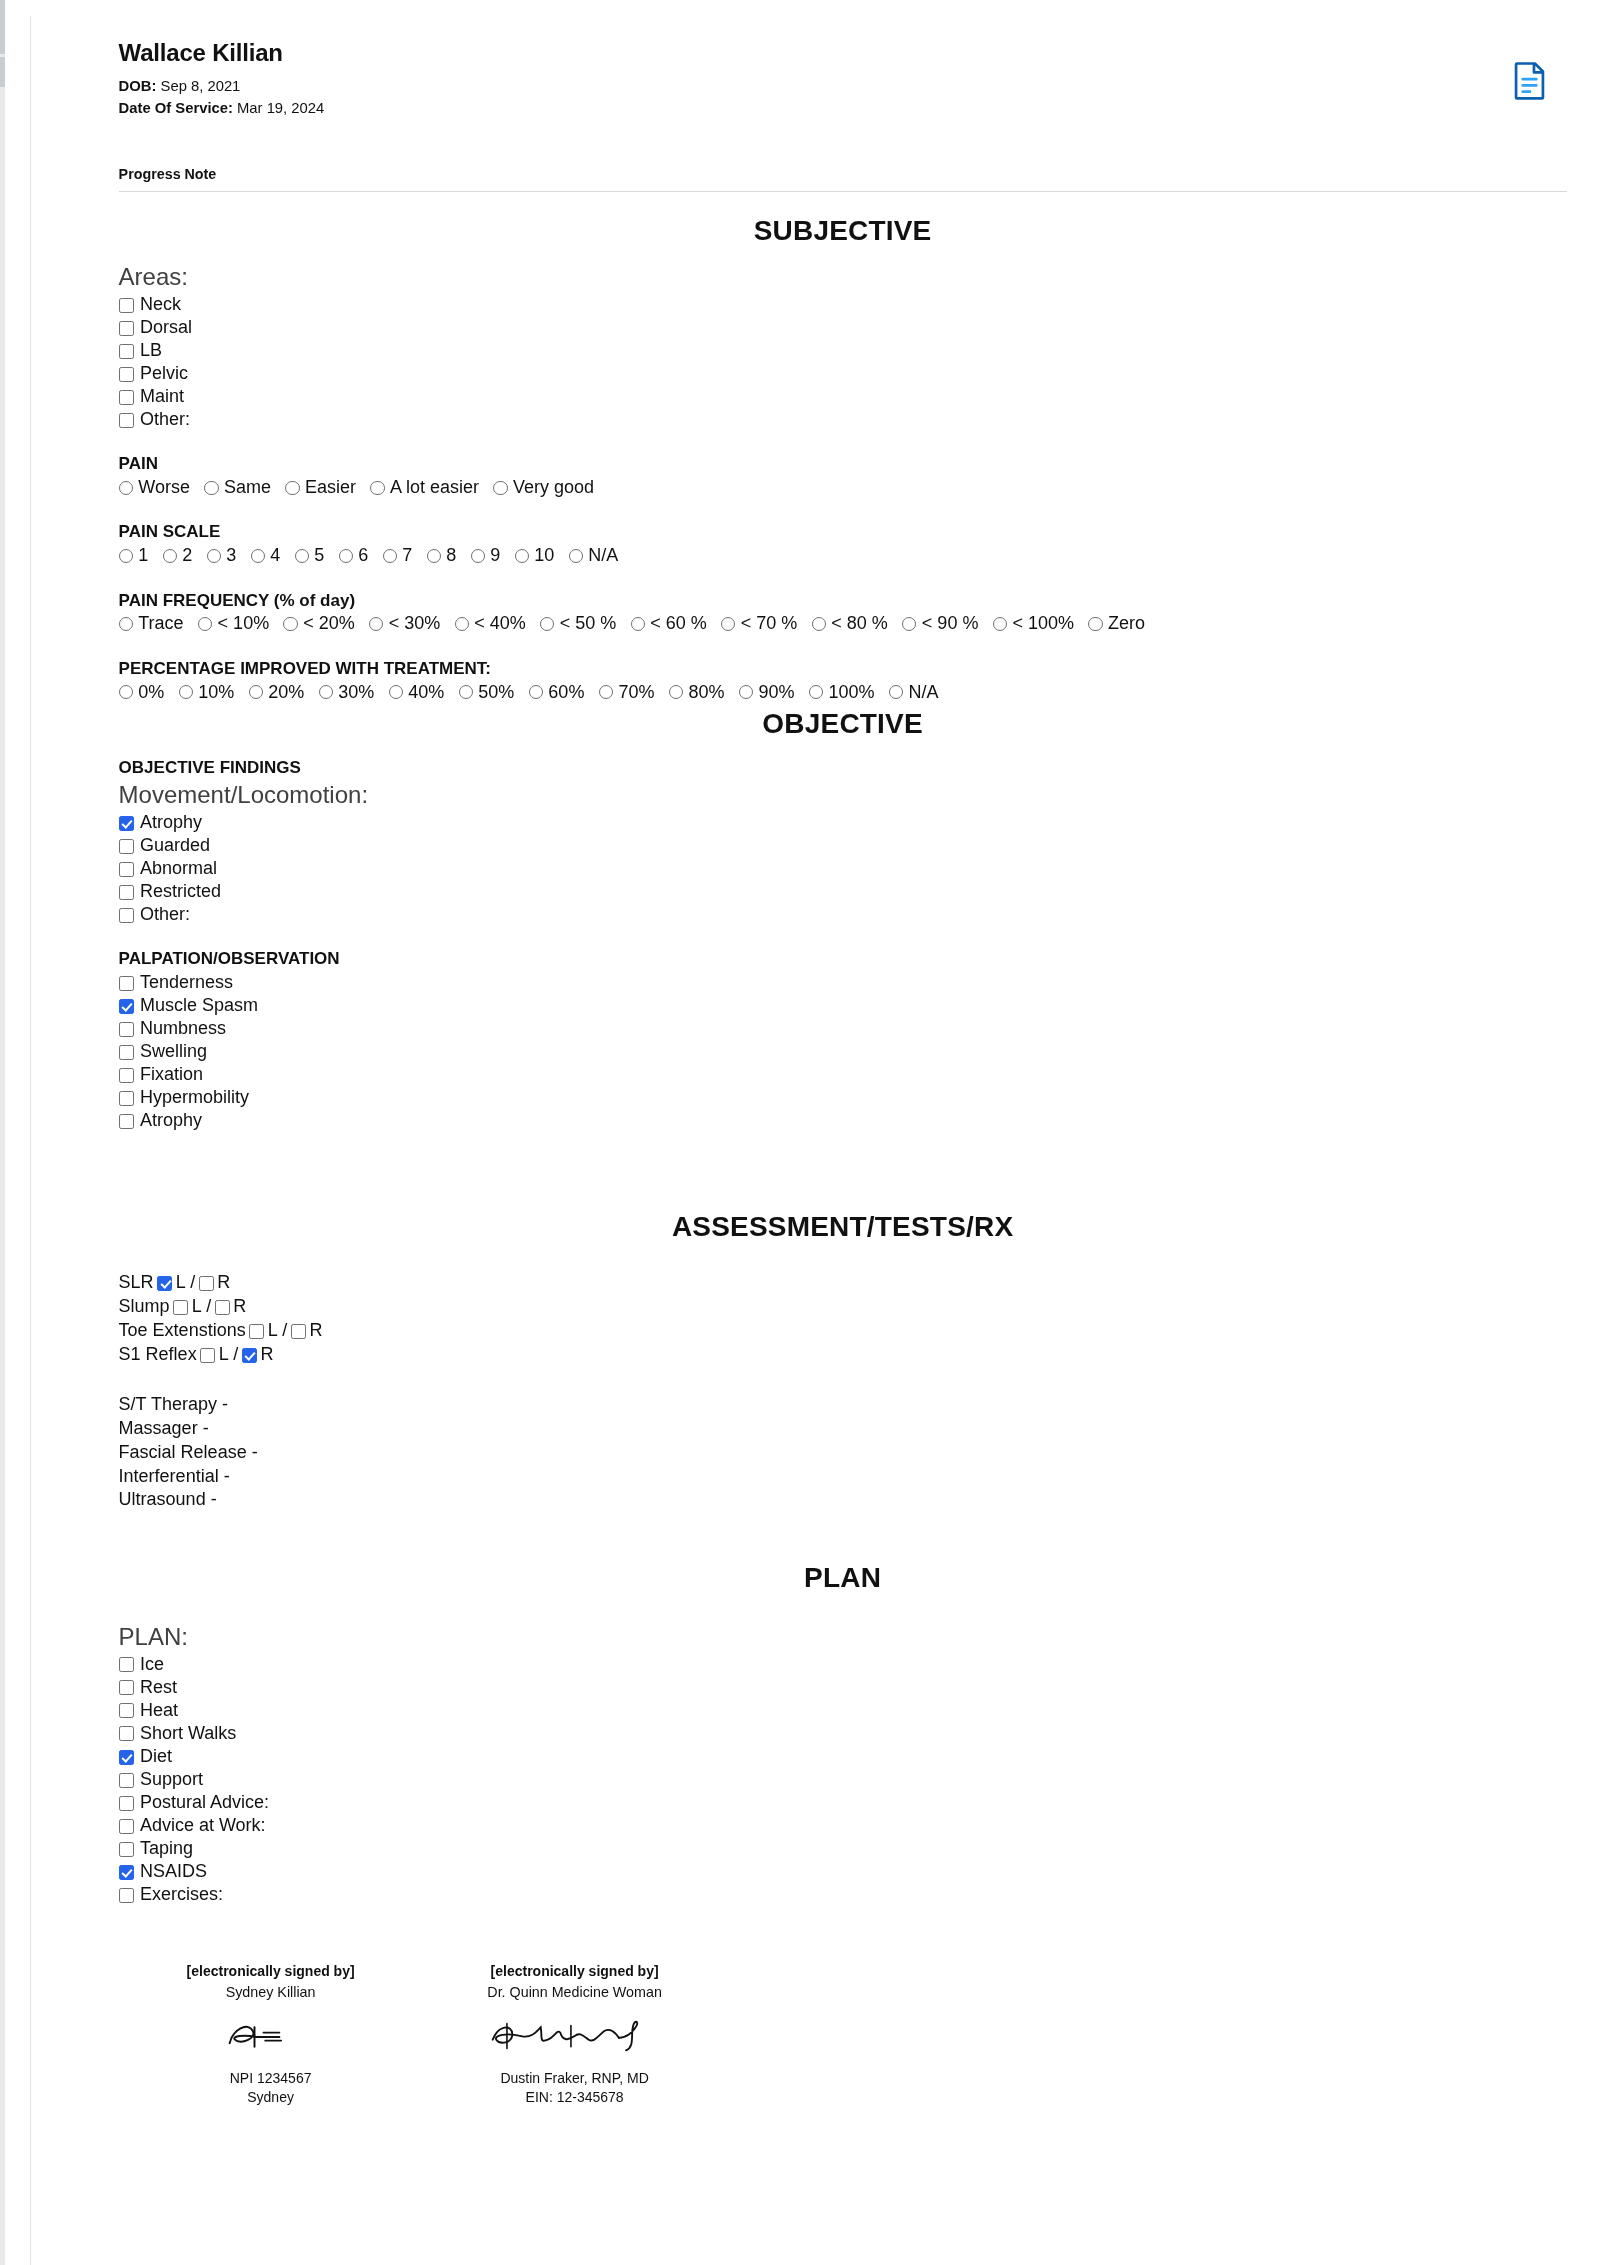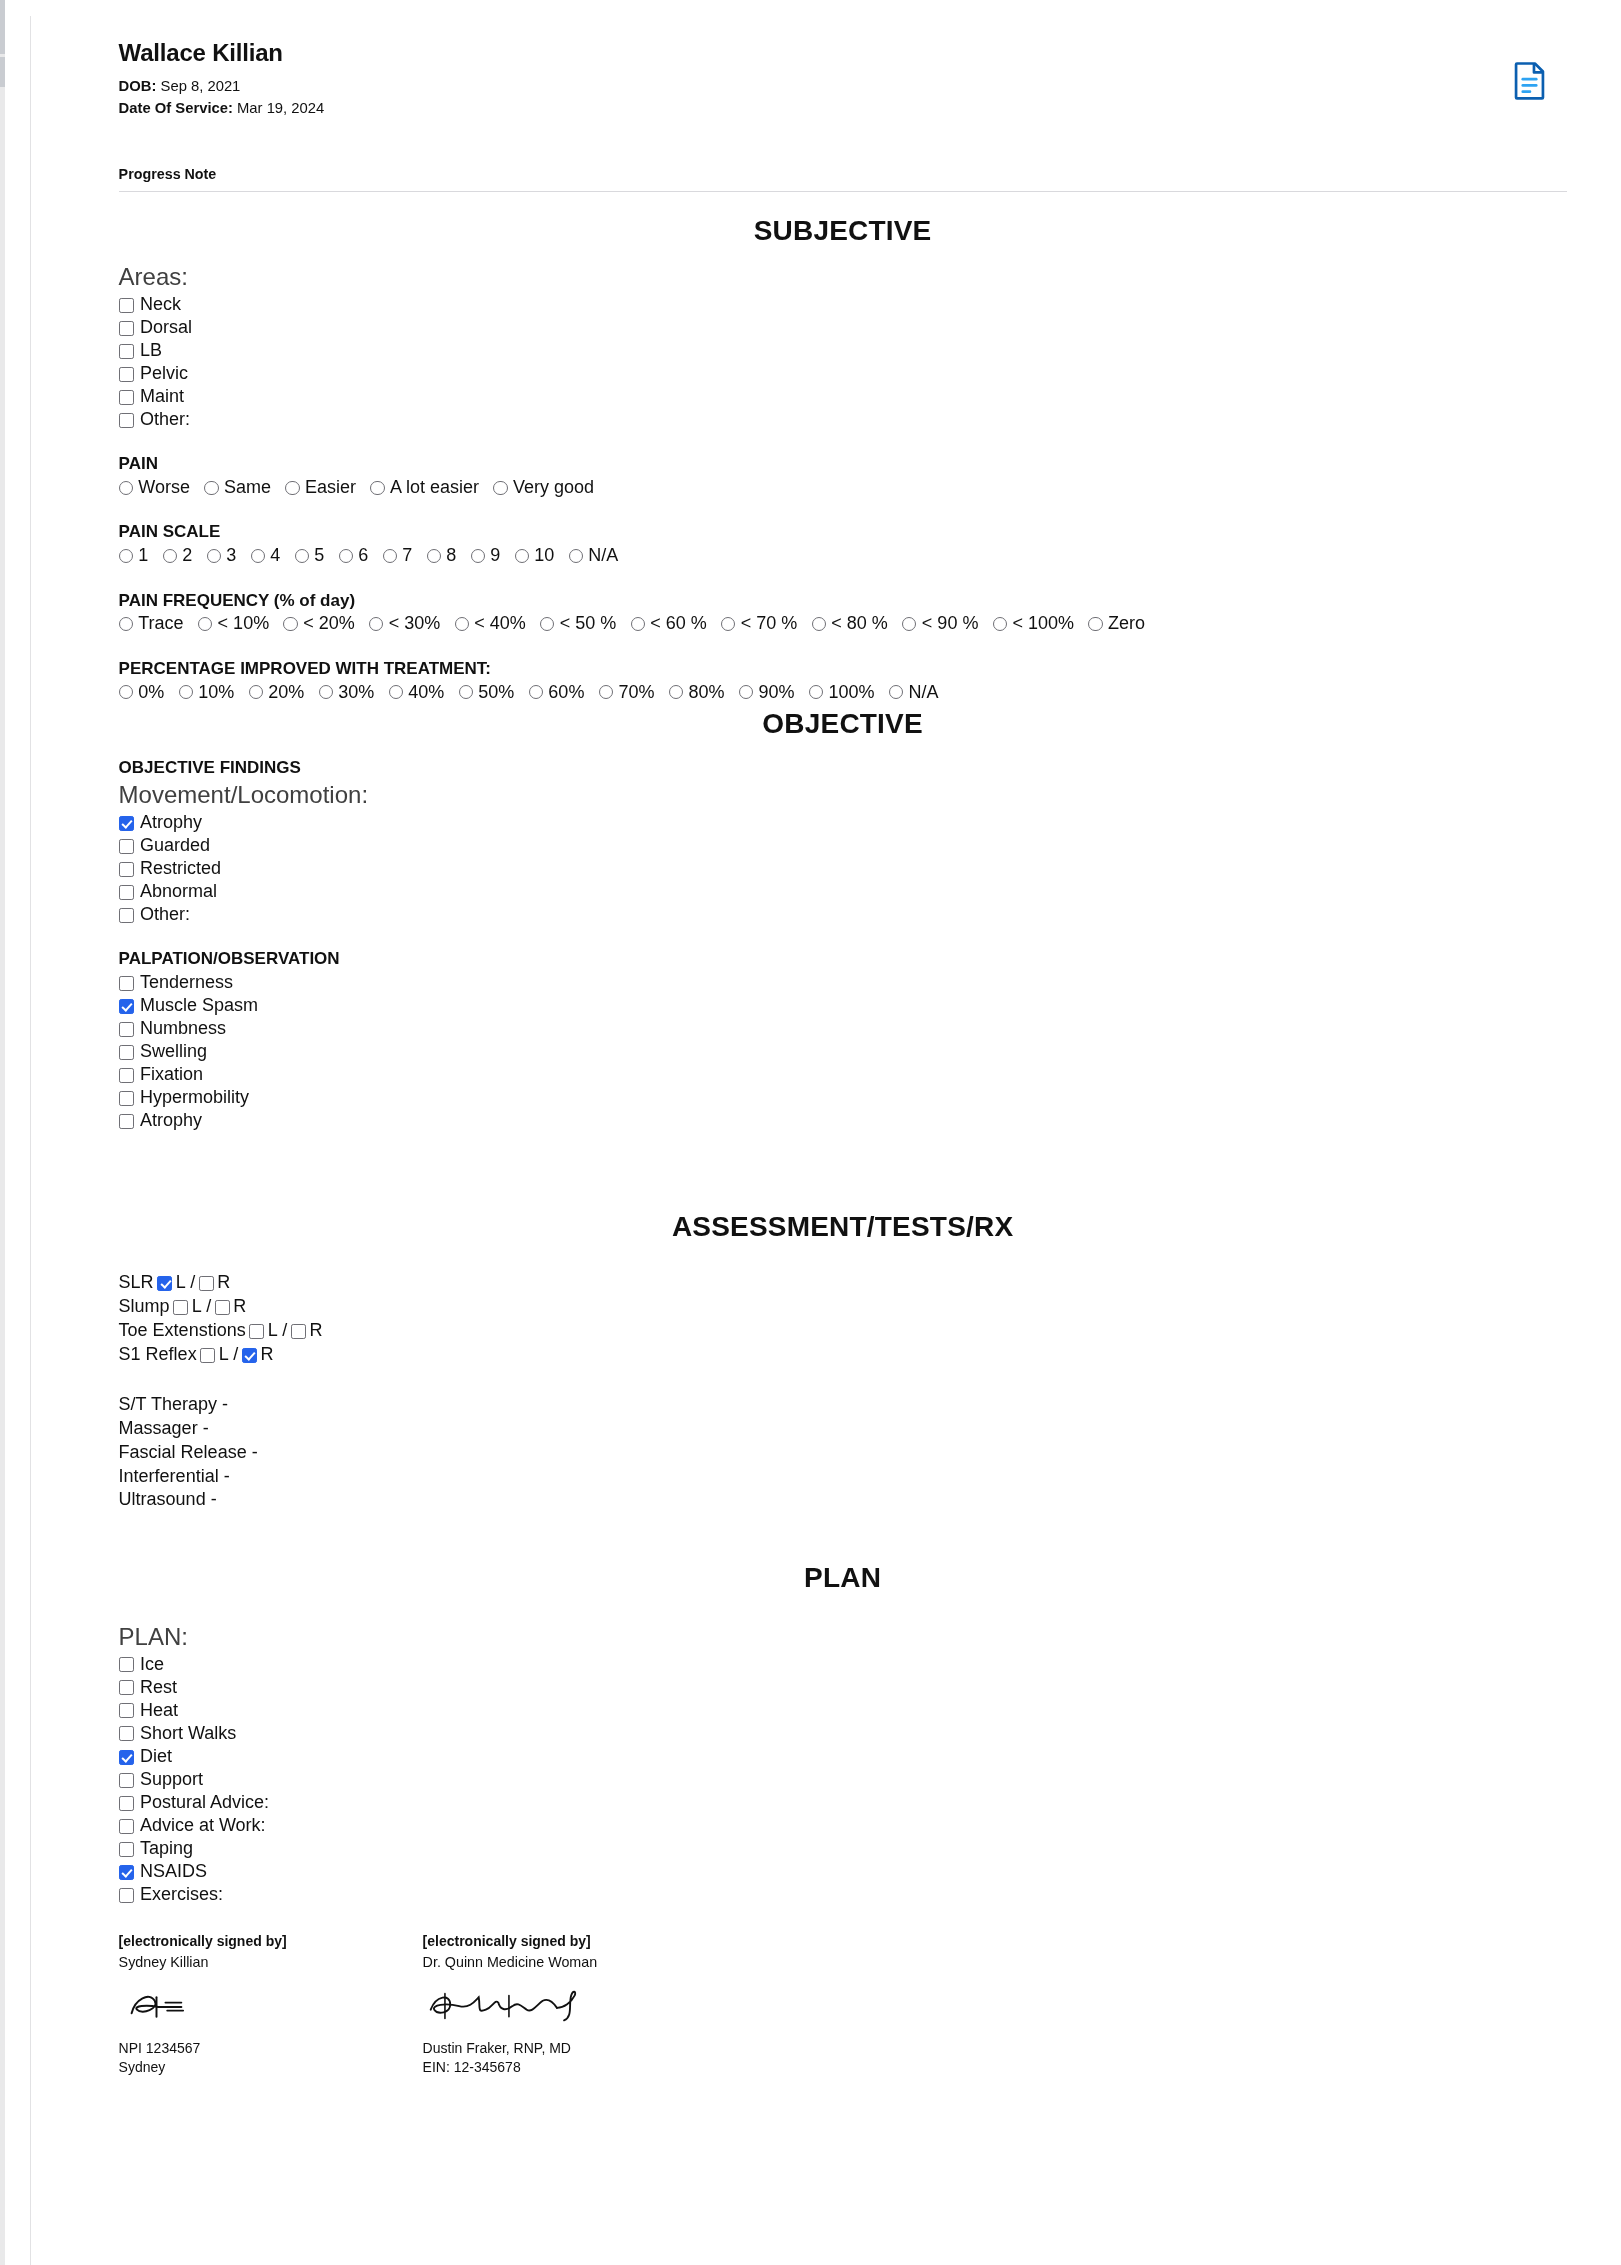--- a/index.html
+++ b/index.html
@@ -162,21 +162,22 @@
     font-size: 18px;
     color: #111;
     line-height: 1.32;
   }
   .gap-lg { height: 56px; }
   .gap-md { height: 27px; }
   .gap-sm { height: 12.5px; }
   
   .sigs {
     display: flex;
-    margin-top: 27px;
+    margin-top: 57px;
+    text-align: center;
   }
   .sig-col { width: 304px; }
   .sig-head {
     font-size: 14px;
     font-weight: bold;
     color: #111;
   }
   .sig-name {
     font-size: 14.3px;
     color: #111;
@@ -413,22 +414,22 @@
           </span>
       </div>
 
       <h2 class="section" style="margin-top:3.6px;">OBJECTIVE</h2>
 
       <div class="sub-head" style="margin-top:18px;">OBJECTIVE FINDINGS</div>
       <div class="plain">Movement/Locomotion:</div>
       <div>
         <div class="cb-row"><span class="cb checked"></span><span>Atrophy</span></div>
         <div class="cb-row"><span class="cb"></span><span>Guarded</span></div>
+        <div class="cb-row"><span class="cb"></span><span>Abnormal</span></div>
         <div class="cb-row"><span class="cb"></span><span>Restricted</span></div>
-        <div class="cb-row"><span class="cb"></span><span>Abnormal</span></div>
         <div class="cb-row"><span class="cb"></span><span>Other:</span></div>
       </div>
 
       <div class="sub-head">PALPATION/OBSERVATION</div>
       <div>
         <div class="cb-row"><span class="cb"></span><span>Tenderness</span></div>
         <div class="cb-row"><span class="cb checked"></span><span>Muscle Spasm</span></div>
         <div class="cb-row"><span class="cb"></span><span>Numbness</span></div>
         <div class="cb-row"><span class="cb"></span><span>Swelling</span></div>
         <div class="cb-row"><span class="cb"></span><span>Fixation</span></div>

